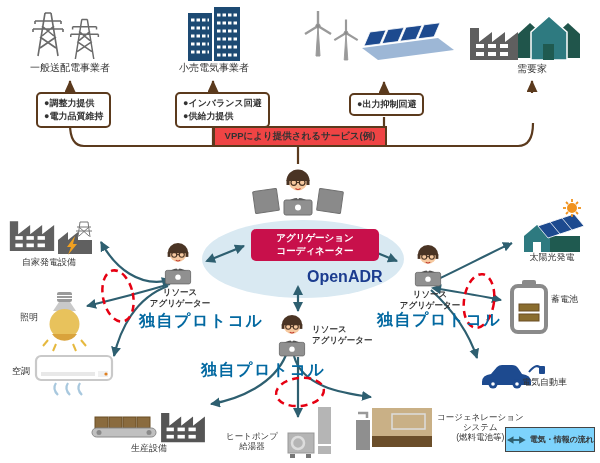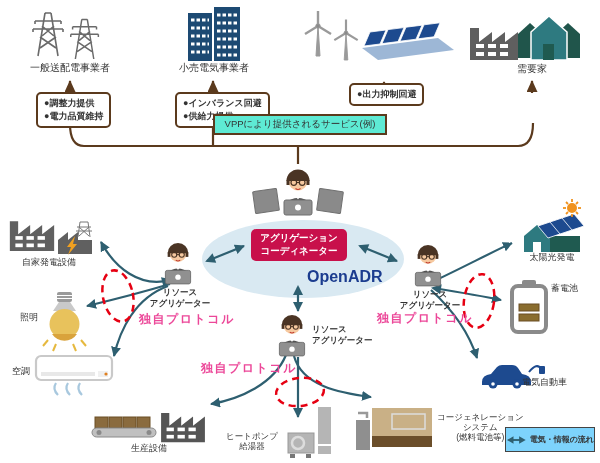--- a/index.html
+++ b/index.html
@@ -13,35 +13,35 @@
     line-height:1.2;text-align:center;white-space:nowrap;
   }
   .lbl.small{font-size:9px;}
   .lbl.tiny{font-size:8.5px;}
   .svcbox{
     position:absolute;z-index:2;background:#fff;border:2px solid #5b3a1d;border-radius:5px;
     padding:3px 6px;font-size:9px;font-weight:bold;color:#333;line-height:1.45;
     display:flex;flex-direction:column;white-space:nowrap;
   }
   .banner{
-    position:absolute;z-index:3;background:#5eead4;border:2px solid #5b3a1d;
-    left:213px;top:114px;width:170px;height:17px;display:flex;align-items:center;justify-content:center;
-    font-size:9.5px;font-weight:normal;color:#333;white-space:nowrap;
+    position:absolute;z-index:3;background:#ef4444;border:2px solid #5b3a1d;
+    left:213px;top:126px;width:170px;height:17px;display:flex;align-items:center;justify-content:center;
+    font-size:9.5px;font-weight:bold;color:#333;white-space:nowrap;
   }
   .badge{
-    position:absolute;z-index:3;left:251px;top:229px;width:96px;padding:3px 0;
+    position:absolute;z-index:3;left:251px;top:229px;width:96px;padding:3px 16px;
     background:#c8104b;border-radius:5px;color:#fff;text-align:center;
     font-size:9.5px;font-weight:bold;line-height:1.35;white-space:nowrap;
   }
   .openadr{
     position:absolute;z-index:3;left:307px;top:268px;
     color:#1b3c8f;font-size:16px;font-weight:bold;white-space:nowrap;
   }
   .proto{
-    position:absolute;z-index:3;color:#ec4899;font-size:12px;font-weight:bold;
+    position:absolute;z-index:3;color:#0369a1;font-size:16px;font-weight:bold;
     letter-spacing:1.5px;white-space:nowrap;
   }
   .ra-label{
     position:absolute;z-index:2;color:#333;font-size:8.5px;font-weight:bold;
     line-height:1.25;text-align:center;white-space:nowrap;
   }
   .legend{
     position:absolute;z-index:3;left:505px;top:427px;width:88px;height:23px;
     background:#7dd3fc;border:1.5px solid #444;display:flex;align-items:center;
     justify-content:center;gap:3px;font-size:8px;font-weight:bold;color:#333;white-space:nowrap;
@@ -309,21 +309,21 @@
 <div class="lbl" style="left:502px;top:63px;width:60px;">需要家</div>
 
 <div class="svcbox" style="left:175px;top:92px;">
   <span>●インバランス回避</span>
   <span>●供給力提供</span>
 </div>
 <div class="svcbox" style="left:36px;top:92px;">
   <span>●調整力提供</span>
   <span>●電力品質維持</span>
 </div>
-<div class="svcbox" style="left:349px;top:83px;">
+<div class="svcbox" style="left:349px;top:93px;">
   <span>●出力抑制回避</span>
 </div>
 
 <div class="banner">VPPにより提供されるサービス(例)</div>
 
 <div class="badge">
   <div>アグリゲーション</div>
   <div>コーディネーター</div>
 </div>
 <div class="openadr">OpenADR</div>
@@ -352,21 +352,21 @@
 <div class="lbl tiny" style="left:224px;top:431px;width:56px;text-align:center;">
   <div>ヒートポンプ</div>
   <div>給湯器</div>
 </div>
 <div class="lbl tiny" style="left:437px;top:412px;text-align:center;">
   <div>コージェネレーション</div>
   <div>システム</div>
   <div>(燃料電池等)</div>
 </div>
 <div class="lbl small" style="left:522px;top:377px;">電気自動車</div>
-<div class="lbl small" style="left:551px;top:283px;">蓄電池</div>
+<div class="lbl small" style="left:551px;top:294px;">蓄電池</div>
 <div class="lbl small" style="left:522px;top:252px;width:60px;">太陽光発電</div>
 
 <div class="legend">
   <svg width="22" height="12" viewBox="0 0 22 12">
     <line x1="6" y1="6" x2="16" y2="6" stroke="#2e5f70" stroke-width="2"></line>
     <path d="M1,6 L8,2 V10 z" fill="#2e5f70"></path>
     <path d="M21,6 L14,2 V10 z" fill="#2e5f70"></path>
   </svg>
   <span>電気・情報の流れ</span>
 </div>

